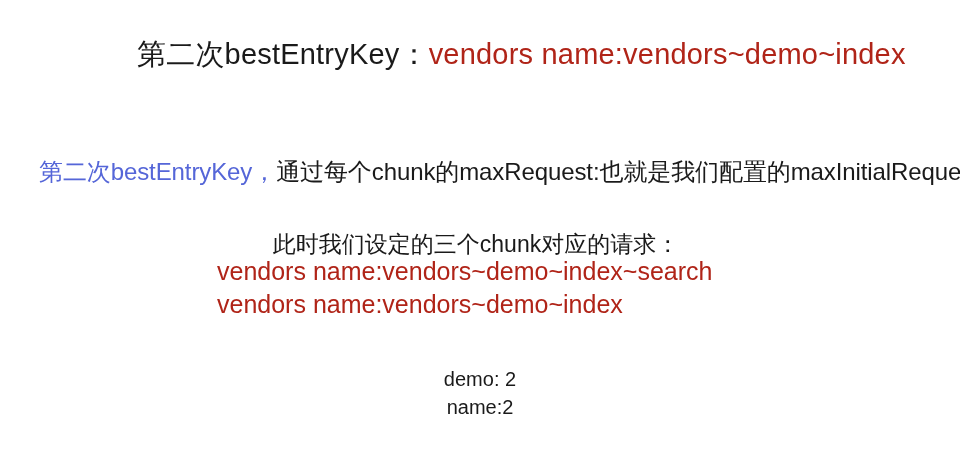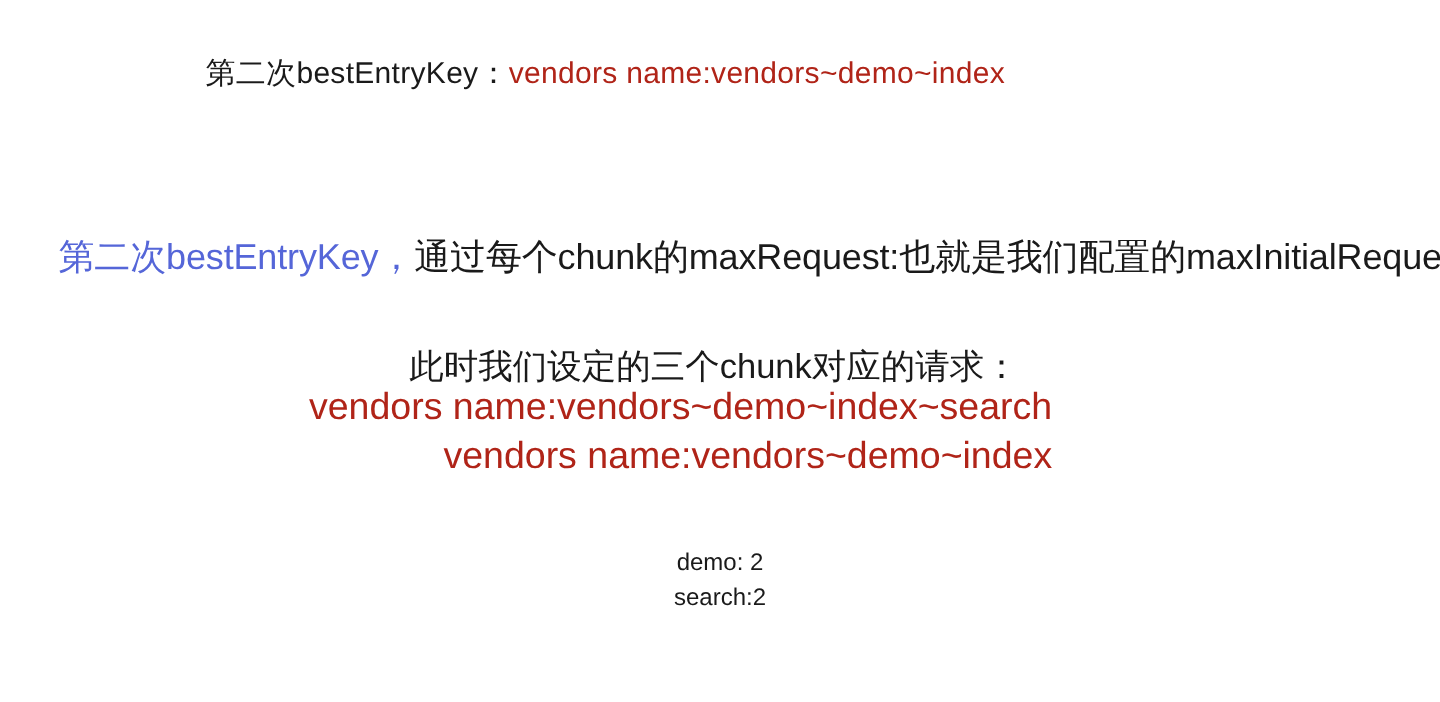--- a/index.html
+++ b/index.html
@@ -25,21 +25,21 @@
   .line {
     position: absolute;
     white-space: nowrap;
     line-height: 1.15;
   }
 
   
   .title-line {
     left: 137px;
     top: 38px;
-    font-size: 20px;
+    font-size: 29px;
     letter-spacing: 0.2px;
   }
   .title-line .seg-black { color: #1a1a1a; }
   .title-line .seg-red   { color: #b02418; }
 
   
   .validate-line {
     left: 39px;
     top: 158px;
     font-size: 24px;
@@ -59,41 +59,40 @@
   }
   .requests-heading .inner {
     display: inline-block;
     padding-right: 8px;
     margin-top: 12px;
   }
 
   
   .request-list {
     position: absolute;
-    left: 206px;
+    left: 217px;
     top: 255px;
     color: #b02418;
     font-size: 25px;
     line-height: 1.32;
     white-space: nowrap;
-    text-align: right;
   }
   .request-list .request-item {
     display: block;
     white-space: nowrap;
   }
 
   
   .counts {
     position: absolute;
     left: 0;
     right: 0;
     top: 365px;
     text-align: center;
-    font-size: 16px;
+    font-size: 20px;
     color: #1a1a1a;
     line-height: 1.42;
   }
   .counts .count-item {
     display: block;
   }
 </style>
 </head>
 <body>
 
@@ -111,16 +110,16 @@
     <span class="inner">此时我们设定的三个chunk对应的请求：</span>
   </div>
 
   <div class="request-list">
     <span class="request-item">vendors name:vendors~demo~index~search</span>
     <span class="request-item">vendors name:vendors~demo~index</span>
   </div>
 
   <div class="counts">
     <span class="count-item">demo: 2</span>
-    <span class="count-item">search:2</span>
+    <span class="count-item">name:2</span>
   </div>
 
 </div>
 
 </body></html>

